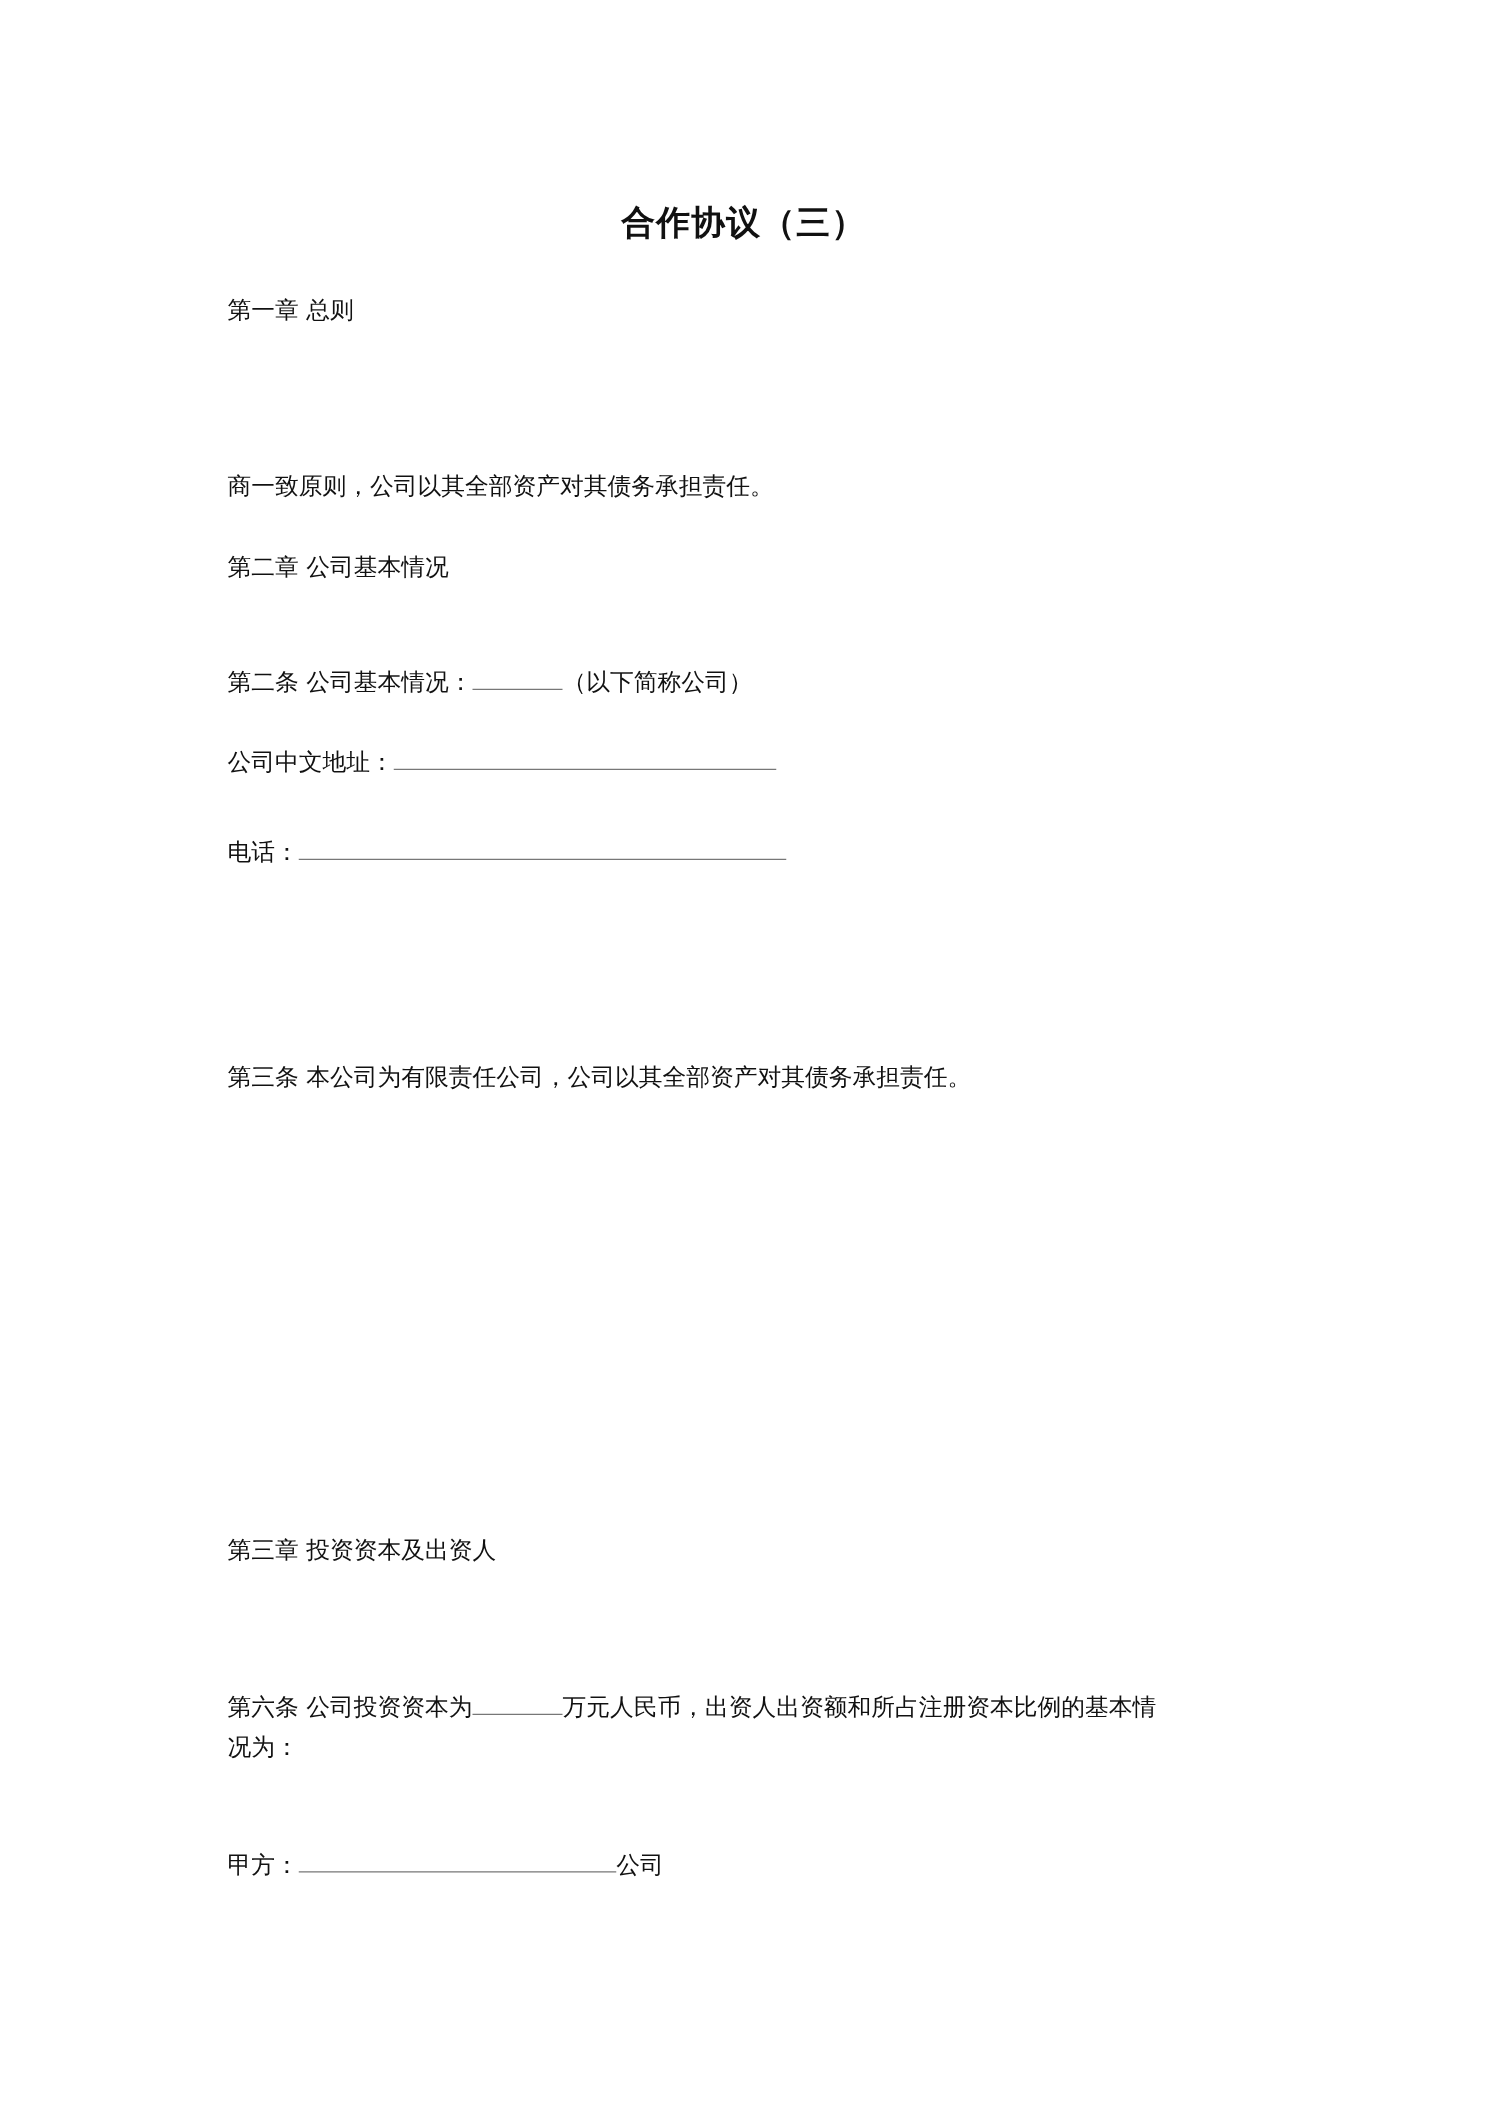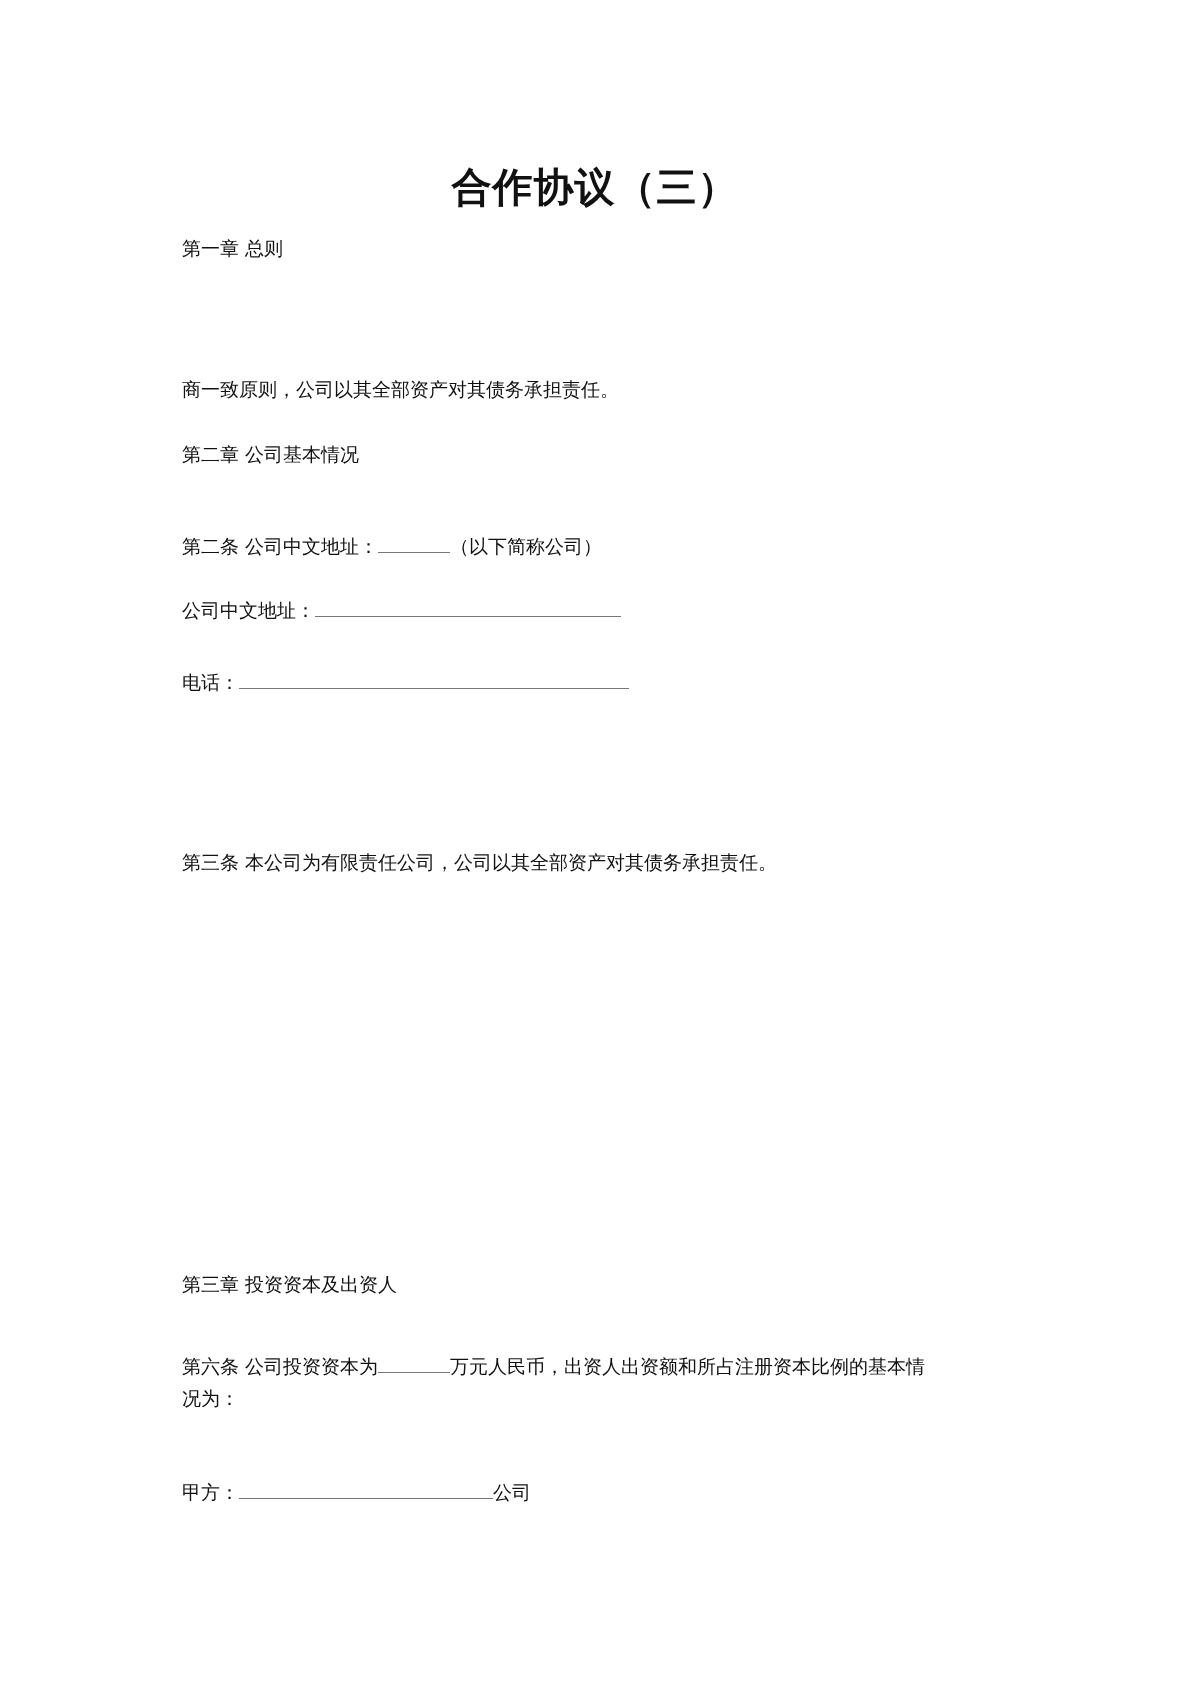--- a/index.html
+++ b/index.html
@@ -1,53 +1,53 @@
 <!DOCTYPE html>
 <html><head>
 <meta charset="utf-8">
 <style>
   html, body { margin: 0; padding: 0; background: #ffffff; }
   body { width: 1190px; height: 1683px; position: relative; overflow: hidden;
          font-family: "DejaVu Serif", "Liberation Serif", serif; color: #111; }
   .page { position: absolute; left: 0; top: 0; width: 1190px; height: 1683px; }
   .title { position: absolute; left: 0; width: 1190px; top: 160px; text-align: center;
-           font-size: 40px; font-weight: bold; letter-spacing: 1px; font-family: "DejaVu Sans", sans-serif; }
+           font-size: 27px; font-weight: bold; letter-spacing: 1px; font-family: "DejaVu Sans", sans-serif; }
   .line { position: absolute; left: 182px; font-size: 19px; line-height: 32px; white-space: nowrap; margin-top: 28px; }
   .blank { display: inline-block; border-bottom: 1px solid #777; height: 20px; vertical-align: baseline; }
 </style>
 </head>
 <body>
 
 <div class="page">
   <div class="title">合作协议（三）</div>
 
   <div class="line" style="top:204px">第一章  总则</div>
 
   <div class="line" style="top:345px">商一致原则，公司以其全部资产对其债务承担责任。</div>
 
   <div class="line" style="top:410px">第二章  公司基本情况</div>
 
   <div class="line" style="top:502px">
-    <span>第二条  公司中文地址：</span><span class="blank" style="width:72px"></span><span>（以下简称公司）</span>
+    <span>第二条  公司基本情况：</span><span class="blank" style="width:72px"></span><span>（以下简称公司）</span>
   </div>
 
   <div class="line" style="top:566px">
     <span>公司中文地址：</span><span class="blank" style="width:306px"></span>
   </div>
 
   <div class="line" style="top:638px">
     <span>电话：</span><span class="blank" style="width:390px"></span>
   </div>
 
 
   <div class="line" style="top:818px">第三条  本公司为有限责任公司，公司以其全部资产对其债务承担责任。</div>
 
 
 
-  <div class="line" style="top:1240px">第三章  投资资本及出资人</div>
+  <div class="line" style="top:1196px">第三章  投资资本及出资人</div>
 
   <div class="line" style="top:1322px">
     <span>第六条  公司投资资本为</span><span class="blank" style="width:72px"></span><span>万元人民币，出资人出资额和所占注册资本比例的基本情</span>
   </div>
   <div class="line" style="top:1354px">况为：</div>
 
   <div class="line" style="top:1448px">
     <span>甲方：</span><span class="blank" style="width:254px"></span><span>公司</span>
   </div>
 </div>

